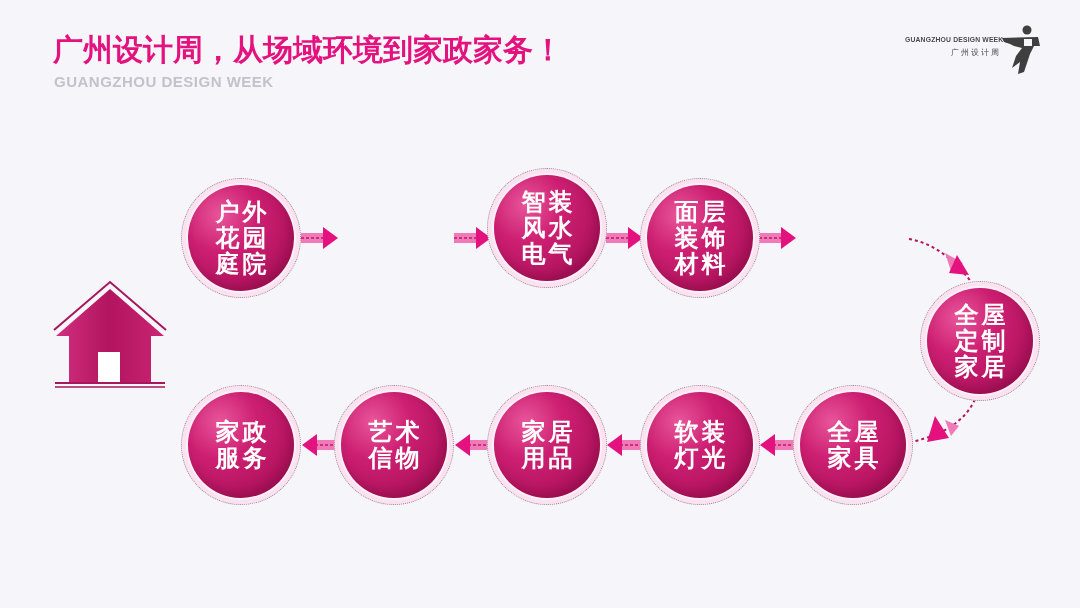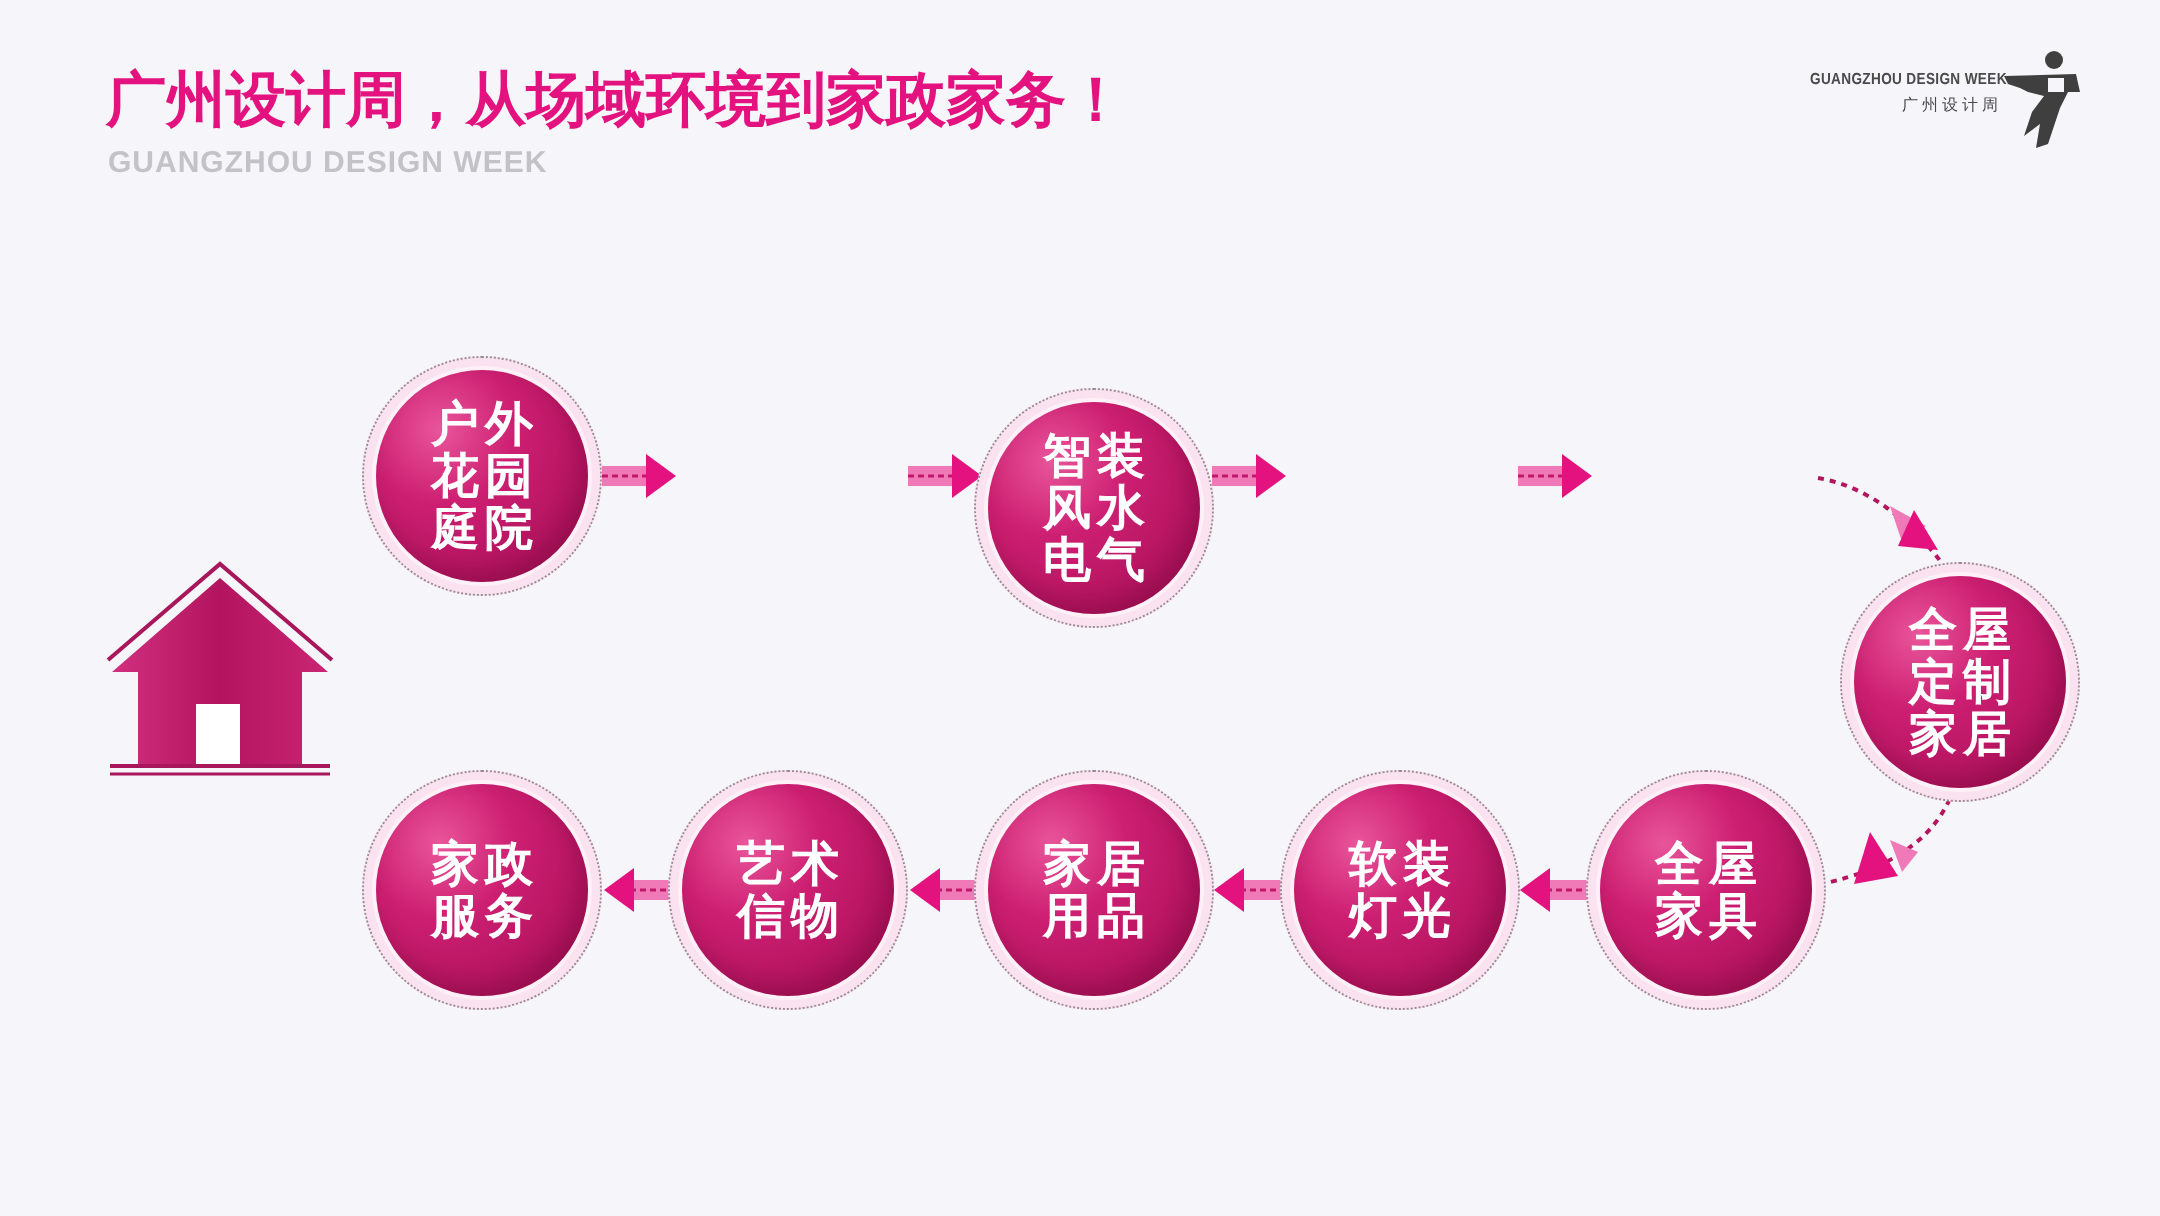--- a/index.html
+++ b/index.html
@@ -143,27 +143,34 @@
     <polygon points="16,1 1,12 16,23" fill="#e3127f"></polygon>
   </svg>
 
   <div class="node" style="left:181px;top:178px">
     <div class="node-inner">
       <span class="node-line">户外</span>
       <span class="node-line">花园</span>
       <span class="node-line">庭院</span>
     </div>
   </div>
-  <div class="node" style="left:487px;top:194px">
+  <div class="node" style="left:487px;top:168px">
     <div class="node-inner">
       <span class="node-line">智装</span>
       <span class="node-line">风水</span>
       <span class="node-line">电气</span>
     </div>
   </div>
+  <div class="node" style="left:640px;top:178px">
+    <div class="node-inner">
+      <span class="node-line">面层</span>
+      <span class="node-line">装饰</span>
+      <span class="node-line">材料</span>
+    </div>
+  </div>
 
   <div class="node" style="left:920px;top:281px">
     <div class="node-inner">
       <span class="node-line">全屋</span>
       <span class="node-line">定制</span>
       <span class="node-line">家居</span>
     </div>
   </div>
 
   <div class="node" style="left:793px;top:385px">

